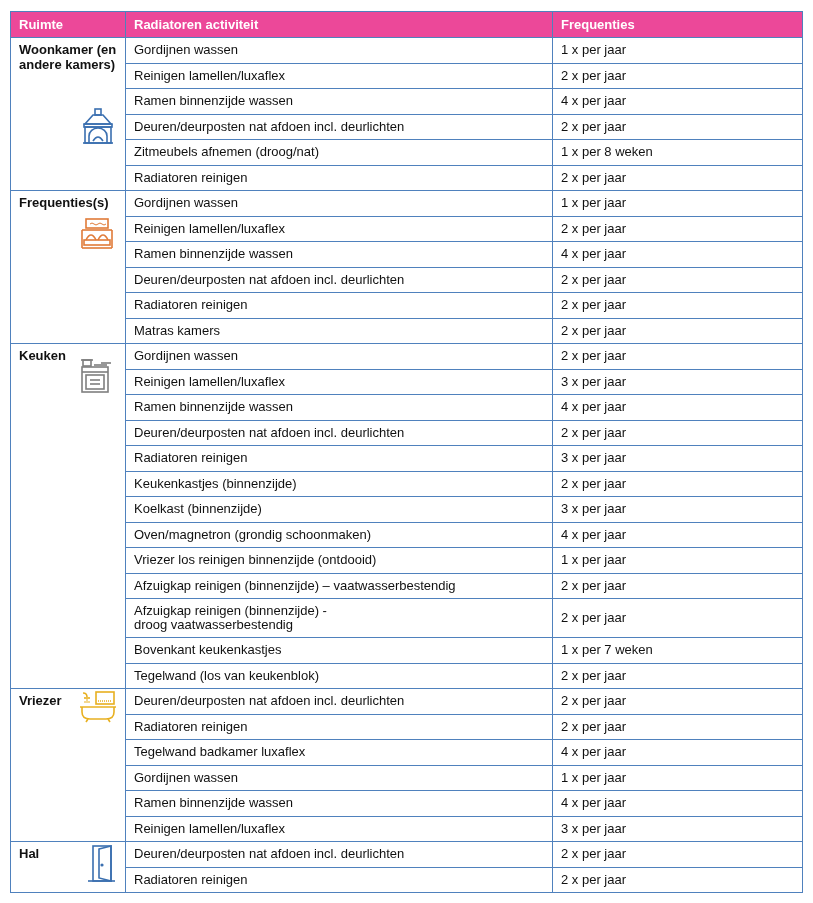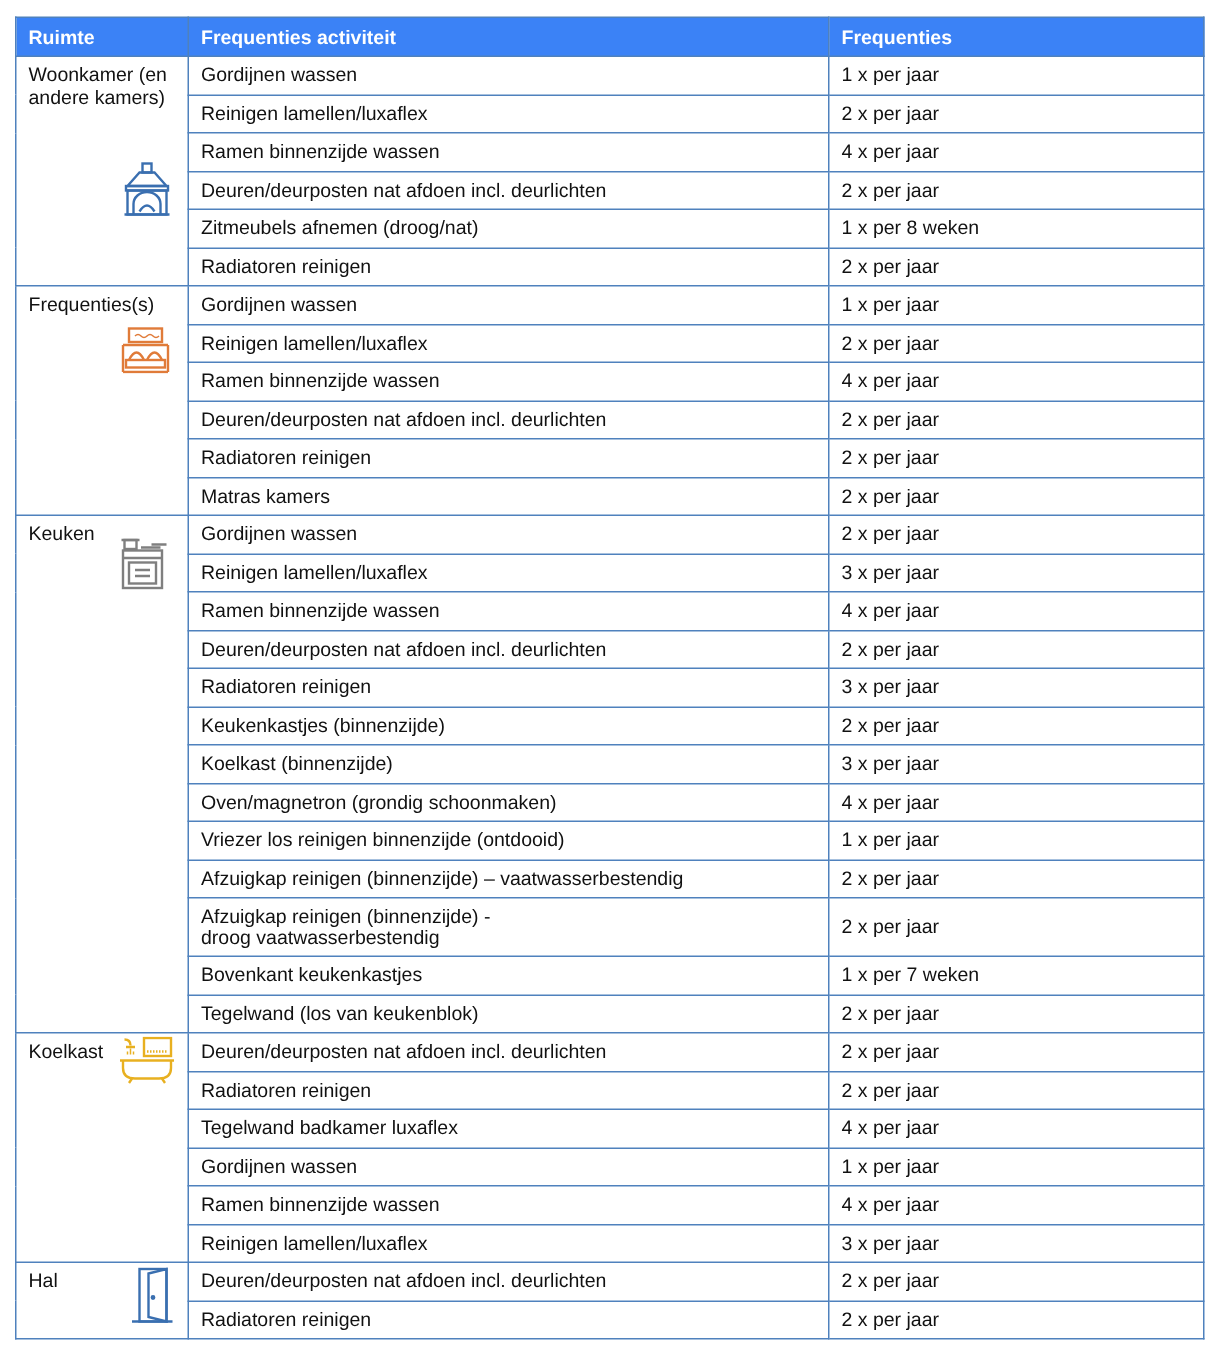--- a/index.html
+++ b/index.html
@@ -4,35 +4,36 @@
 <style>
   html, body { margin: 0; padding: 0; background: #ffffff; }
   body { width: 813px; height: 903px; position: relative; font-family: "Liberation Sans", sans-serif; font-size: 13px; color: #111; }
   table.sched {
     position: absolute; left: 10px; top: 11px;
     width: 792px;
     border-collapse: collapse;
     table-layout: fixed;
   }
   table.sched th {
-    background: #3b82f6; color: #fff; font-weight: bold; text-align: left;
+    background: #ec4899; color: #fff; font-weight: bold; text-align: left;
     height: 25px; padding: 0 8px; font-size: 13px;
     border: 1px solid #4f81bd;
   }
   table.sched td {
     border: 1px solid #4f81bd;
     padding: 0 8px;
     height: 24.5px;
     vertical-align: middle;
     line-height: 14px;
   }
   td.room {
     vertical-align: top !important;
     padding-top: 4px !important;
     position: relative;
+    font-weight: bold;
   }
   td.room .room-name { display: block; line-height: 15px; }
   td.room .icon { position: absolute; }
   td.multi { height: 38px !important; }
   col.c1 { width: 115px; }
   col.c2 { width: 427px; }
   col.c3 { width: 250px; }
   svg { display: block; }
 </style>
 </head>
@@ -40,21 +41,21 @@
 
 <table class="sched">
   <colgroup>
       <col class="c1">
       <col class="c2">
       <col class="c3">
     </colgroup>
   <thead>
     <tr>
       <th>Ruimte</th>
-      <th>Frequenties activiteit</th>
+      <th>Radiatoren activiteit</th>
       <th>Frequenties</th>
     </tr>
   </thead>
   <tbody id="tbody">
       <tr>
         <td class="room" rowspan="6">
           <span class="room-name">Woonkamer (en andere kamers)</span>
           <span class="icon" style="right: 10px; top: 70px;">
   <svg width="34" height="36" viewBox="0 0 34 36" fill="none" stroke="#3a6fb0" stroke-width="1.6">
     <rect x="14" y="1" width="6" height="6"></rect>
@@ -191,21 +192,21 @@
       <tr>
         <td><span>Bovenkant keukenkastjes</span></td>
         <td>1 x per 7 weken</td>
       </tr>
       <tr>
         <td><span>Tegelwand (los van keukenblok)</span></td>
         <td>2 x per jaar</td>
       </tr>
       <tr>
         <td class="room" rowspan="6">
-          <span class="room-name">Koelkast</span>
+          <span class="room-name">Vriezer</span>
           <span class="icon" style="right: 8px; top: 2px;">
   <svg width="38" height="32" viewBox="0 0 38 32" fill="none" stroke="#e8b020" stroke-width="1.6">
     <path d="M4 2 q4 0 4 4"></path>
     <path d="M5 7 h6"></path>
     <path d="M8 8 v4 M6 10 v2 M10 10 v2" stroke-width="1"></path>
     <rect x="17" y="1" width="18" height="12"></rect>
     <line x1="19" y1="10" x2="33" y2="10" stroke-dasharray="1 1"></line>
     <line x1="1" y1="16" x2="37" y2="16"></line>
     <path d="M3 16 v5 q0 7 8 7 h16 q8 0 8 -7 v-5"></path>
     <line x1="9" y1="28" x2="7" y2="31"></line>

